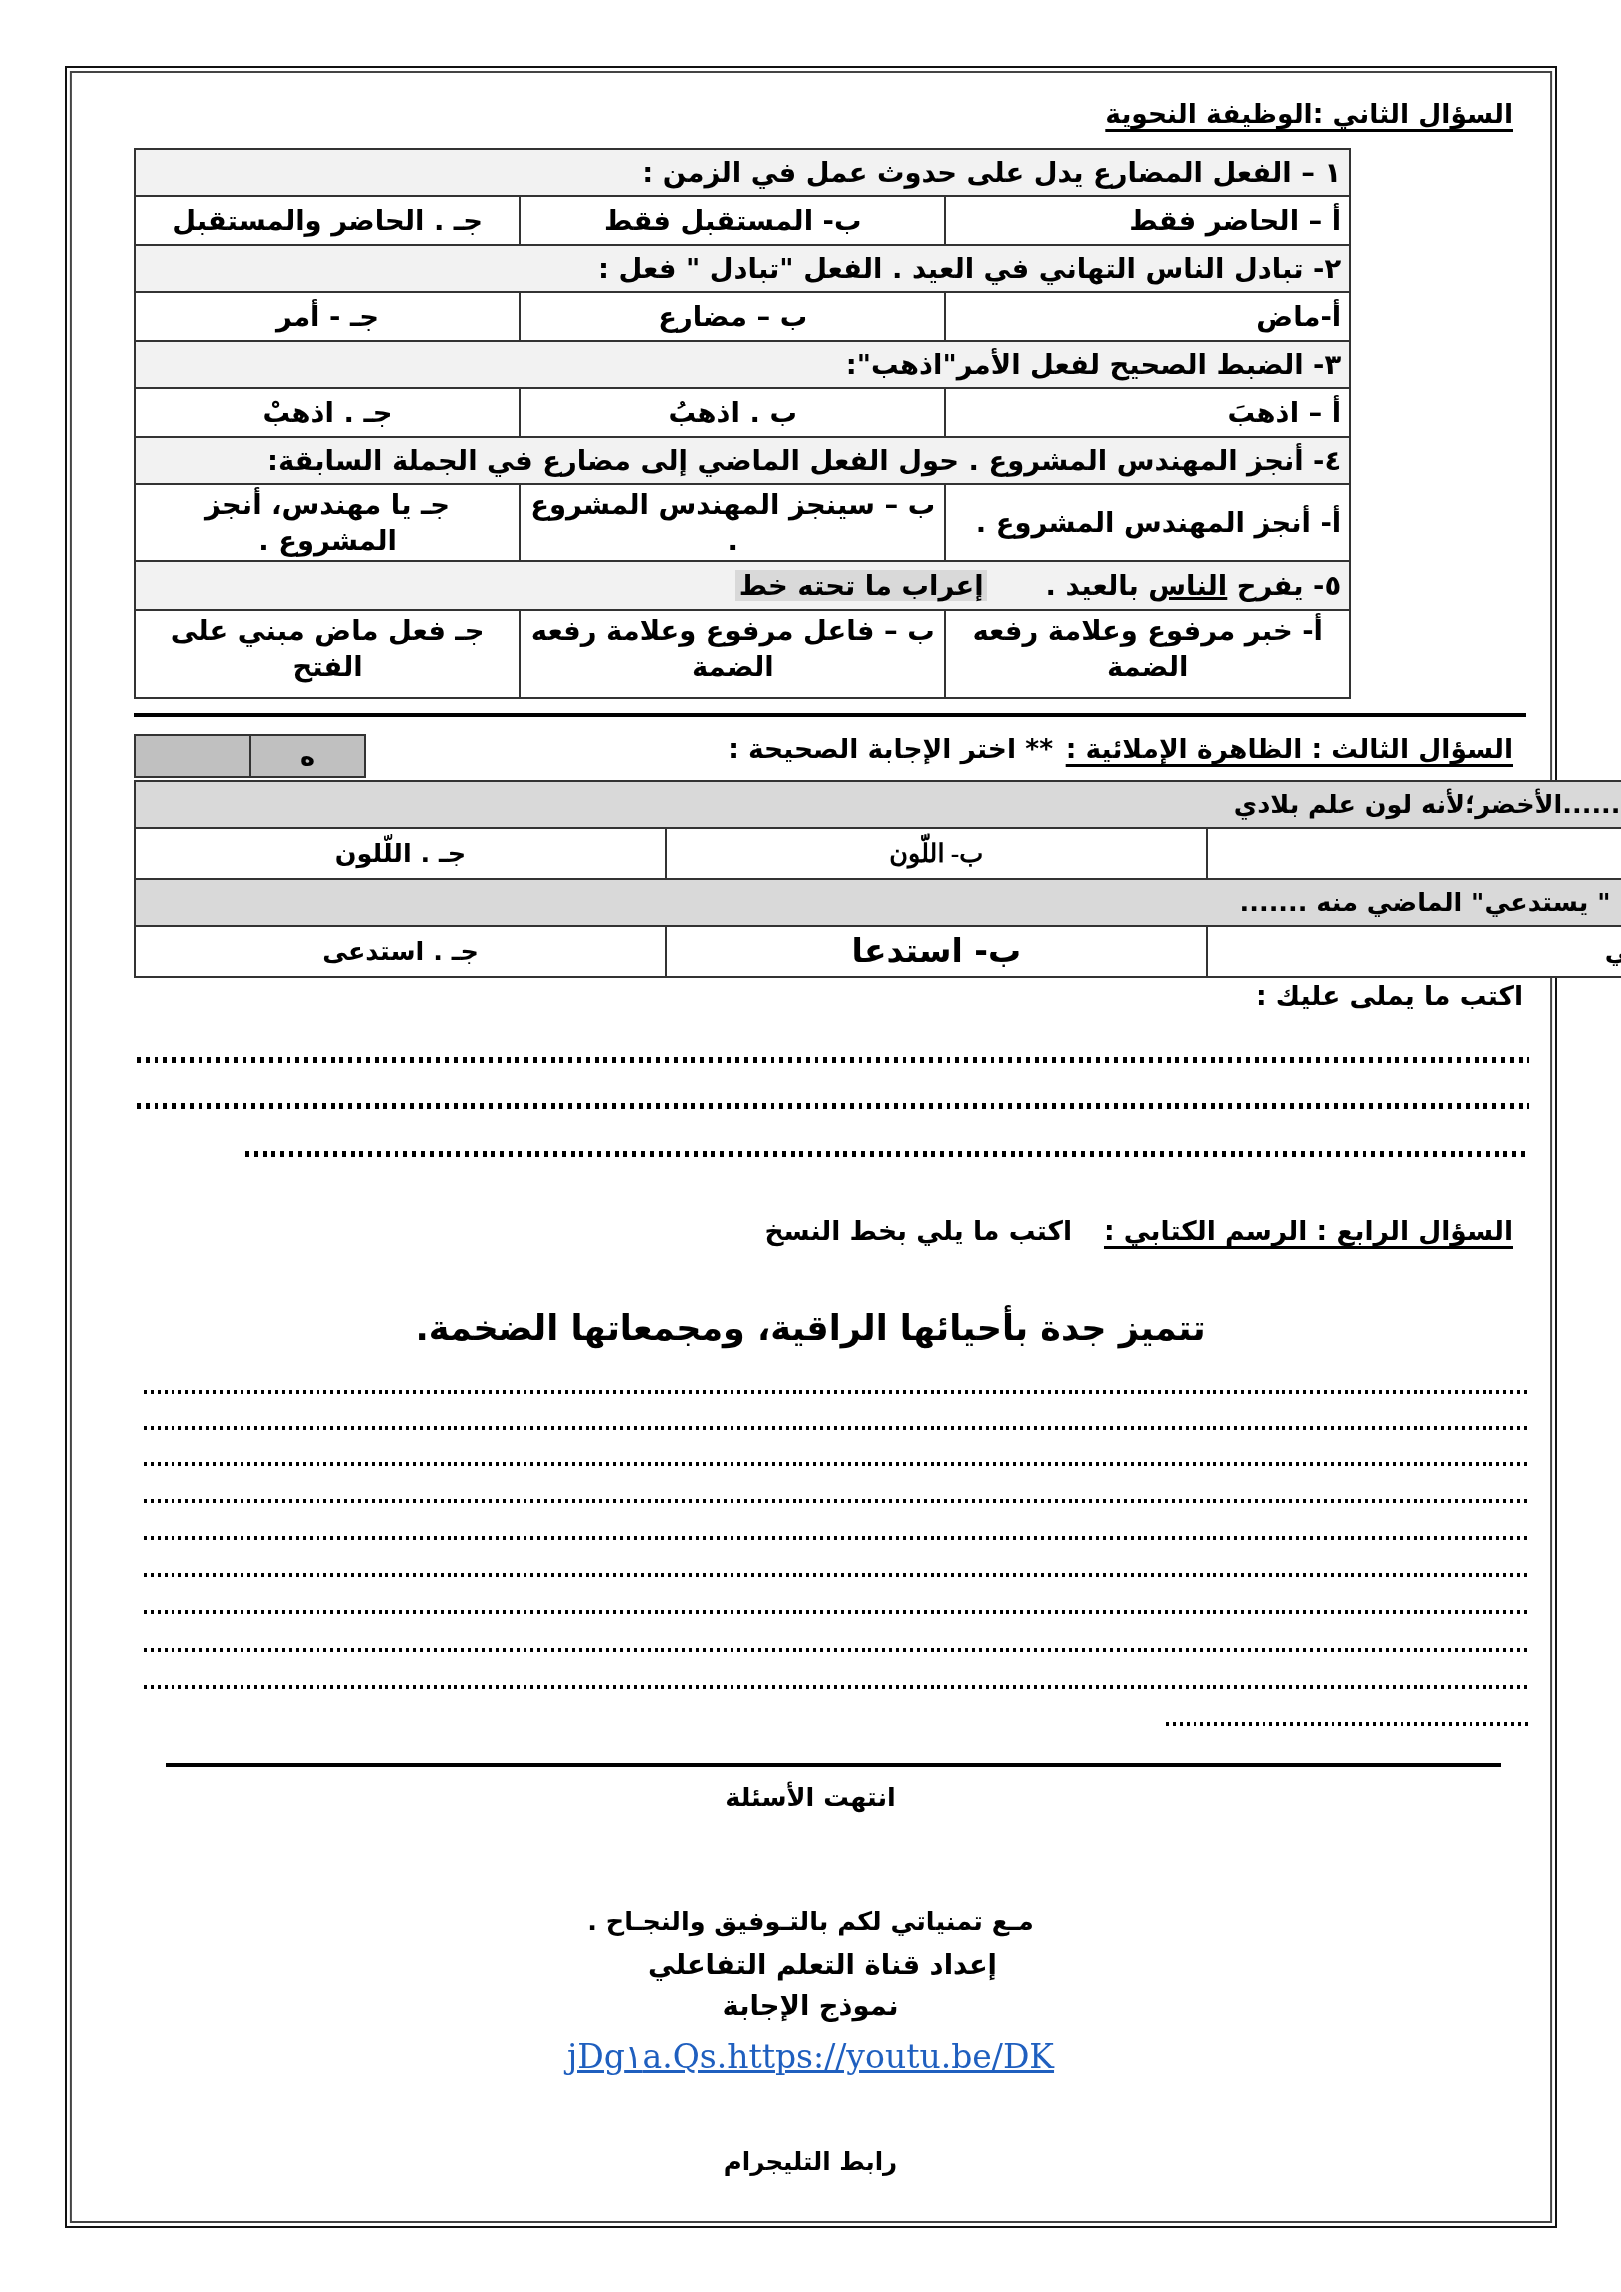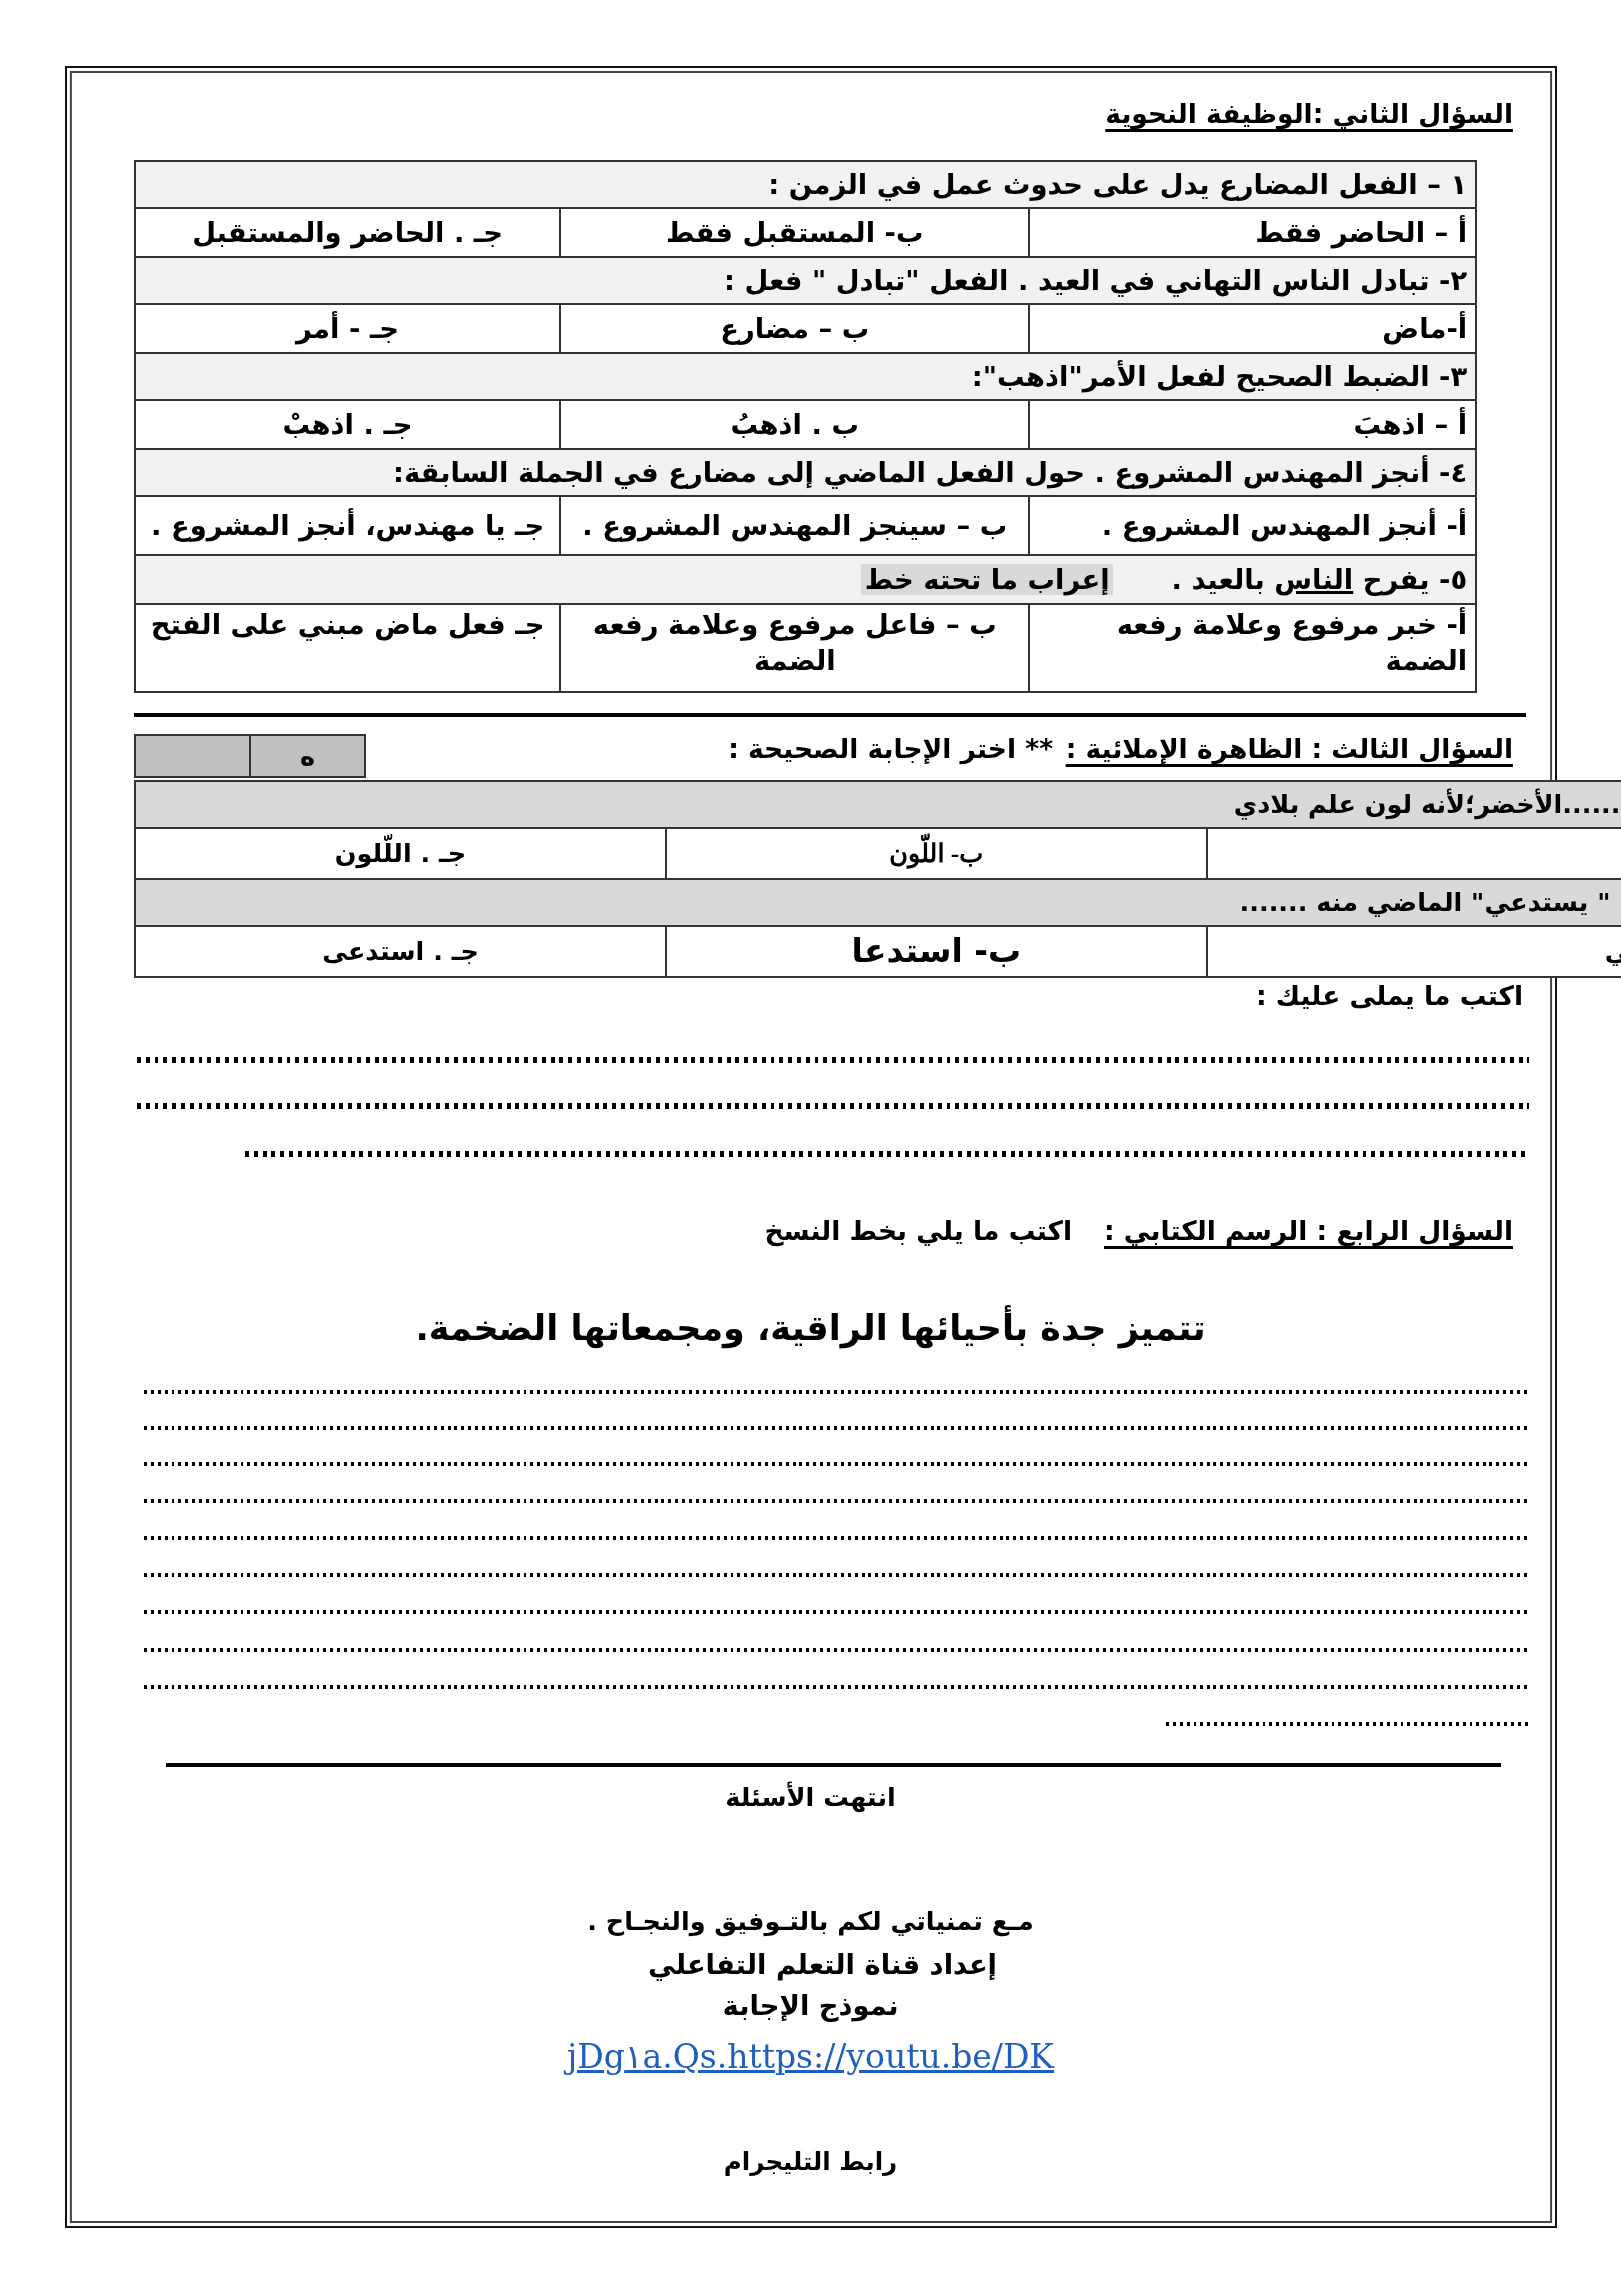--- a/index.html
+++ b/index.html
@@ -32,21 +32,21 @@
     .footer-text { font-weight: bold; font-size: 27.4px; }
     .link { color: #1f5fbf; text-decoration: underline; font-family: "DejaVu Serif", serif; font-size: 33px; direction: ltr; }
   </style>
 </head>
 <body>
 
 <div class="page-border"></div>
 
 <div class="abs rtl section-title ul" style="right:108px; top:98px;">السؤال الثاني :الوظيفة النحوية</div>
 
-<table class="q" id="t1" style="left:134px; top:160px; width:1343px;">
+<table class="q" id="t1" style="left:134px; top:148px; width:1217px;">
   <colgroup>
       <col style="width:33.3%">
       <col style="width:35%">
       <col style="width:31.7%">
     </colgroup>
   <tbody>
       <tr style="height:47px">
     <td class="stem" colspan="3">١ – الفعل المضارع يدل على حدوث عمل في الزمن :</td>
   </tr>
   <tr style="height:49px">
@@ -79,21 +79,21 @@
     <td class="opt">جـ يا مهندس، أنجز المشروع .</td>
   </tr>
   <tr style="height:49px">
     <td class="stem" colspan="3">
       <span>٥- يفرح </span><span class="u-word">الناس</span><span> بالعيد .</span>
       <span style="display:inline-block; width:39px;"></span>
       <span class="hl">إعراب ما تحته خط</span>
     </td>
   </tr>
   <tr style="height:88px">
-    <td class="opt" style="text-align:right; vertical-align:top;margin-top:19px;">أ- خبر مرفوع وعلامة رفعه الضمة</td>
+    <td class="opt" style="text-align:center; vertical-align:top;margin-top:19px;">أ- خبر مرفوع وعلامة رفعه الضمة</td>
     <td class="opt" style="vertical-align:top;">ب – فاعل مرفوع وعلامة رفعه الضمة</td>
     <td class="opt" style="vertical-align:top;">جـ فعل ماض مبني على الفتح</td>
   </tr>
 </tbody>
   </table>
 
 <div class="thick-rule" style="left:134px; top:713px; width:1392px;"></div>
 
 <div class="grade-box">
   <div class="cell"></div>

